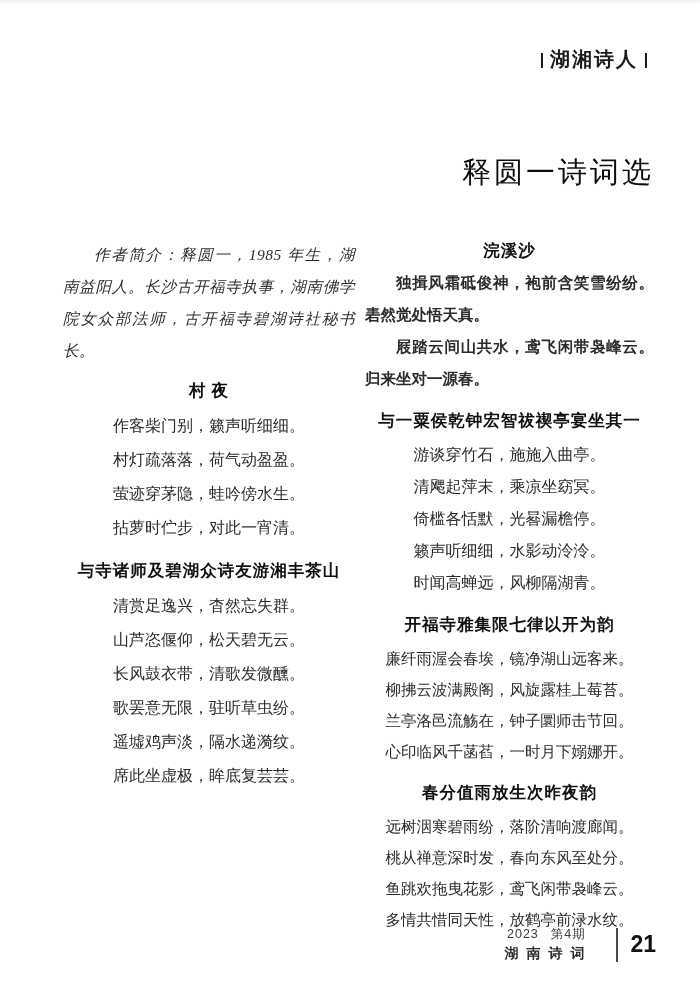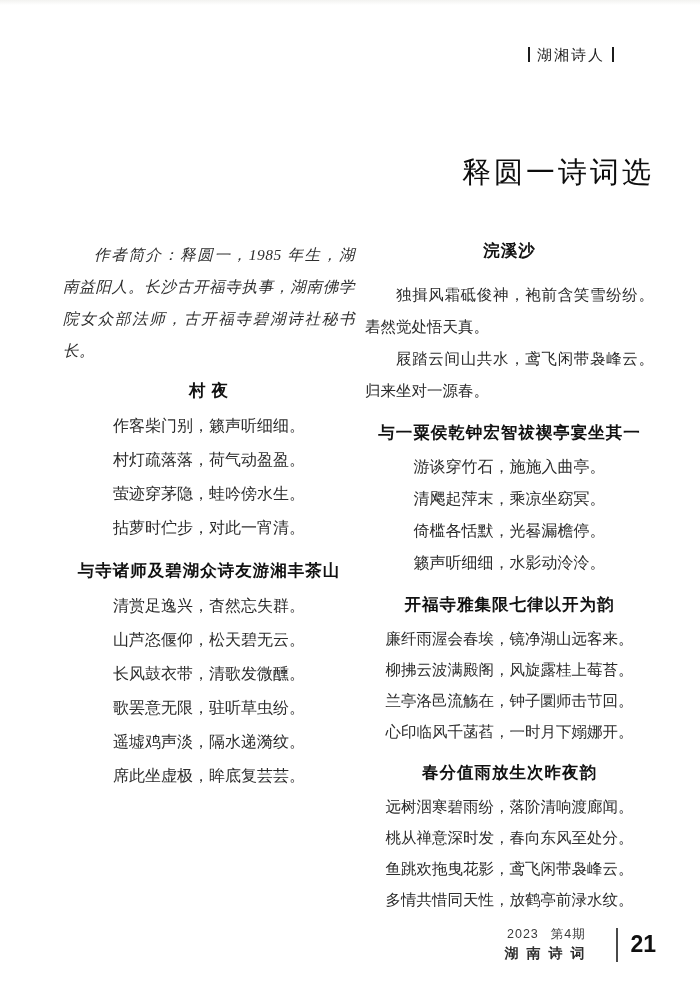--- a/index.html
+++ b/index.html
@@ -11,22 +11,22 @@
     position:relative;
     overflow:hidden;
   }
   .page {
     position:absolute; inset:0;
     padding:45px 46px 0 63px;
     background:linear-gradient(180deg, #f2f2f0 0, #ffffff 5px);
   }
   
   .header {
-    position:absolute; top:46px; right:79px;
-    font-size:15px; font-weight:400; letter-spacing:2px; color:#1c1c1c;
+    position:absolute; top:46px; right:46px;
+    font-size:20px; font-weight:700; letter-spacing:2px; color:#1c1c1c;
     white-space:nowrap;
   }
   .hbar {
     display:inline-block; width:2px; height:15px; background:#1c1c1c;
     margin:0 7px; vertical-align:-2px;
   }
   
   .main-title {
     margin-top:108px;
     text-align:right;
@@ -52,21 +52,21 @@
   }
   .poem-lines { margin-top:6px; }
   .poem-line {
     text-align:center; font-size:16px; line-height:34px;
     color:#2b2b2b; white-space:nowrap;
   }
   .col-right .poem-line { line-height:32px; }
   .poem--seven .poem-line { font-size:15.5px; line-height:31px; letter-spacing:0; }
   .poem--last { margin-top:28px; }
 
-  .ci-paragraphs { margin-top:16px; }
+  .ci-paragraphs { margin-top:4px;font-weight:bold; }
   .ci-paragraphs p {
     font-size:15.5px; line-height:32px;
     text-indent:2em; text-align:justify; color:#2b2b2b;
   }
 
   
   .footer {
     position:absolute; right:44px; bottom:26px;
     display:flex; align-items:center;
   }
@@ -137,20 +137,21 @@
           </div>
       </section>
 
       <section class="poem">
         <h3 class="poem-title">与一粟侯乾钟宏智祓禊亭宴坐其一</h3>
         <div class="poem-lines">
             <p class="poem-line">游谈穿竹石，施施入曲亭。</p>
             <p class="poem-line">清飔起萍末，乘凉坐窈冥。</p>
             <p class="poem-line">倚槛各恬默，光晷漏檐停。</p>
             <p class="poem-line">籁声听细细，水影动泠泠。</p>
+            <p class="poem-line">时闻高蝉远，风柳隔湖青。</p>
           </div>
       </section>
 
       <section class="poem poem--seven">
         <h3 class="poem-title">开福寺雅集限七律以开为韵</h3>
         <div class="poem-lines">
             <p class="poem-line">廉纤雨渥会春埃，镜净湖山远客来。</p>
             <p class="poem-line">柳拂云波满殿阁，风旋露桂上莓苔。</p>
             <p class="poem-line">兰亭洛邑流觞在，钟子圜师击节回。</p>
             <p class="poem-line">心印临风千菡萏，一时月下嫋娜开。</p>

